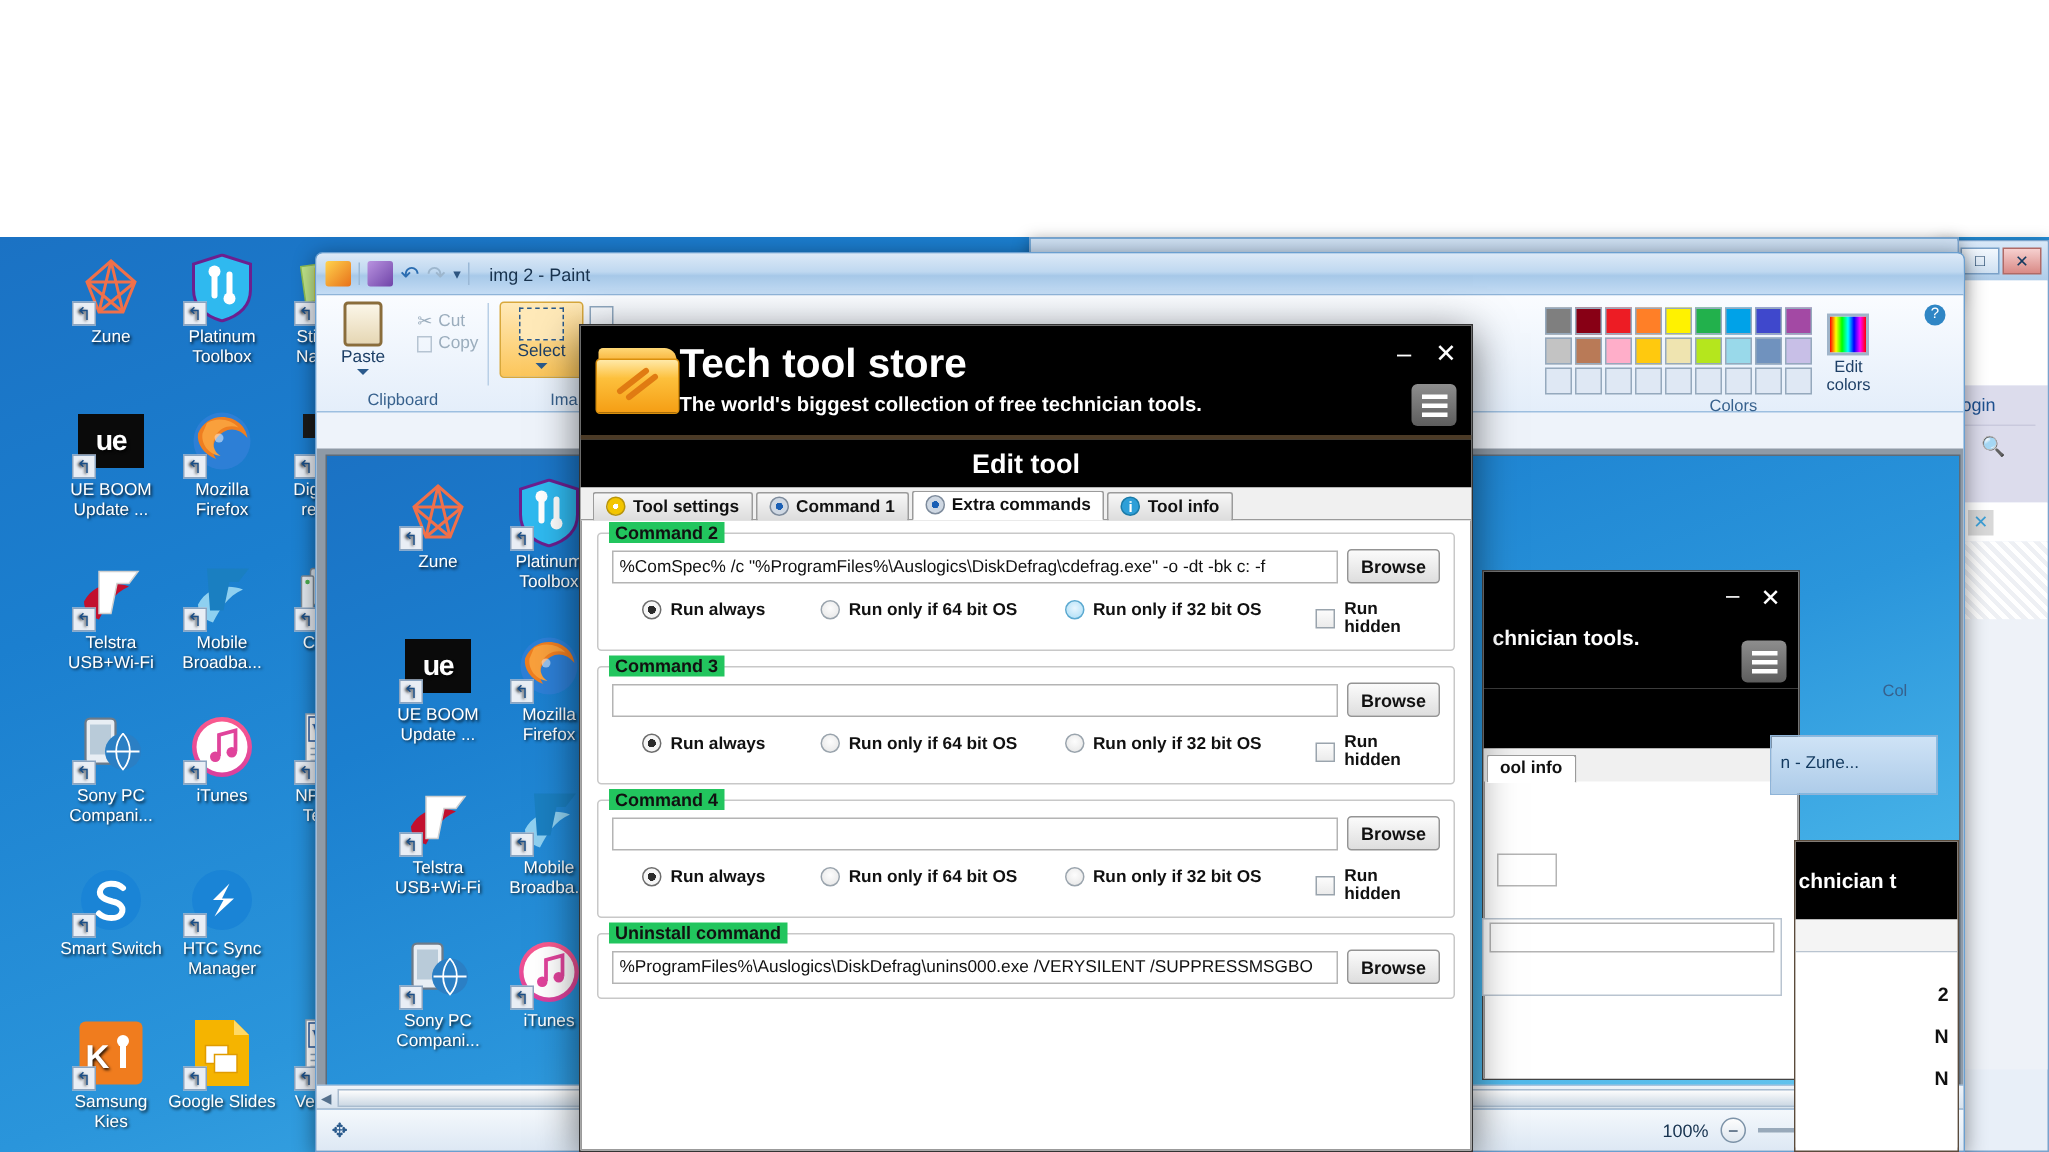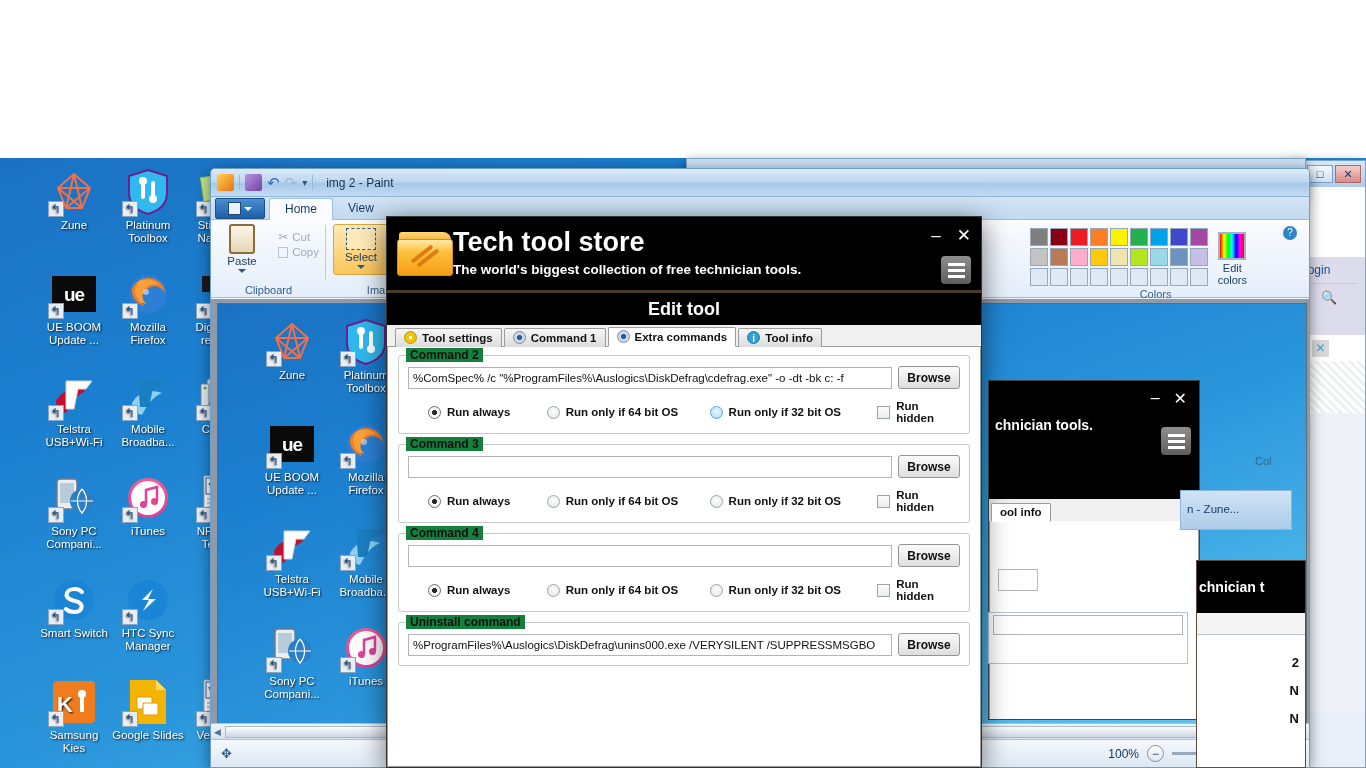--- a/index.html
+++ b/index.html
@@ -177,35 +177,35 @@
   .gear-ico { border-radius: 50%; background: radial-gradient(circle at 50% 50%, #fff 0 22%, #f2c500 24% 100%); border: 1px solid #b8950a; }
   .dot-ico { border-radius: 50%; background: radial-gradient(circle at 50% 50%, #1a5fb4 0 30%, #cfd8e3 32% 100%); border: 1px solid #7d8b9c; }
   .info-ico { border-radius: 50%; background: #2e9fd8; color: #fff; font-size: 10px; font-weight: bold; text-align: center; line-height: 13px; border: 1px solid #1b7ba8; }
 
   .tts-body {
     flex: 1; background: #fff; padding: 8px 10px 0 10px; overflow: hidden;
     border: 1px solid #9b9b9b; border-top: none; margin: 0;
   }
   .cmd-group { border: 1px solid #c8c8c8; border-radius: 3px; padding: 10px 9px 9px 9px; margin-bottom: 10px; position: relative; }
   .cmd-legend {
-    position: absolute; top: -8px; left: 7px; background: #15803d; padding: 0 4px;
+    position: absolute; top: -8px; left: 7px; background: #22c55e; padding: 0 4px;
     font-size: 12px; font-weight: bold; color: #111;
   }
   .cmd-row { display: flex; align-items: center; gap: 6px; }
   .cmd-input {
     flex: 1; height: 22px; border: 1px solid #b4b4b4; background: #fff;
     font-size: 11.5px; color: #111; padding: 0 4px; font-family: "Liberation Sans", sans-serif;
     white-space: nowrap; overflow: hidden; line-height: 20px;
   }
   .browse-btn {
     width: 62px; height: 23px; font-size: 12px; font-weight: bold; color: #111;
     background: linear-gradient(180deg,#fbfbfb,#dedede); border: 1px solid #949494;
     border-radius: 3px; display: flex; align-items: center; justify-content: center;
   }
-  .opt-row { display: flex; align-items: center; margin-top: 11px; padding: 0 4px; }
+  .opt-row { display: flex; align-items: flex-start; margin-top: 11px; padding: 0 4px; }
   .opt { display: flex; align-items: center; gap: 6px; font-size: 11.5px; font-weight: bold; color: #111; }
   .opt.o1 { width: 140px; padding-left: 16px; }
   .opt.o2 { width: 170px; }
   .opt.o3 { width: 175px; }
   .radio { width: 13px; height: 13px; border-radius: 50%; border: 1px solid #9aa4ad; background: radial-gradient(circle at 50% 40%, #fdfdfd, #e4e4e4); flex: 0 0 13px; }
   .radio.on { background: radial-gradient(circle at 50% 50%, #2b2b2b 0 34%, #f6f6f6 36% 100%); border-color: #6d6d6d; }
   .radio.hover { background: radial-gradient(circle at 50% 40%, #e8f6ff, #a8dcf5); border-color: #5ba9d0; }
   .cbox { width: 13px; height: 13px; border: 1px solid #9aa4ad; background: linear-gradient(180deg,#fcfcfc,#ebebeb); flex: 0 0 13px; }
 
   
@@ -470,28 +470,20 @@
       <span class="qat-ico" style="background:linear-gradient(135deg,#ffd34d,#e8711a);"></span>
       <span class="sep"></span>
       <span class="qat-ico" style="background:linear-gradient(135deg,#b993e0,#6f44a8);"></span>
       <span style="font-size:15px;color:#2a6cb0;">↶</span>
       <span style="font-size:15px;color:#9db6cd;">↷</span>
       <span style="font-size:10px;color:#2d5580;">▾</span>
       <span class="sep"></span>
       <span class="ttl">img 2 - Paint</span>
     </div>
 
-    <div class="ribbon-tabs">
-      <div class="appbtn">
-        <span class="doc"></span>
-          <span class="car"></span>
-      </div>
-      <div class="rtab active">Home</div>
-      <div class="rtab">View</div>
-    </div>
 
     <div class="ribbon-body">
       <div class="rgroup" style="width:115px;">
         <div style="display:flex; gap:6px;">
           <div class="bigbtn">
             <span style="width:26px;height:30px;background:linear-gradient(180deg,#fbf6e8,#e6d7b4);border:2px solid #8a6d3b;border-radius:3px;display:block;"></span>
             <span class="cap">Paste</span>
             <span class="car"></span>
           </div>
           <div style="display:flex;flex-direction:column;justify-content:flex-start;padding-top:4px;">

